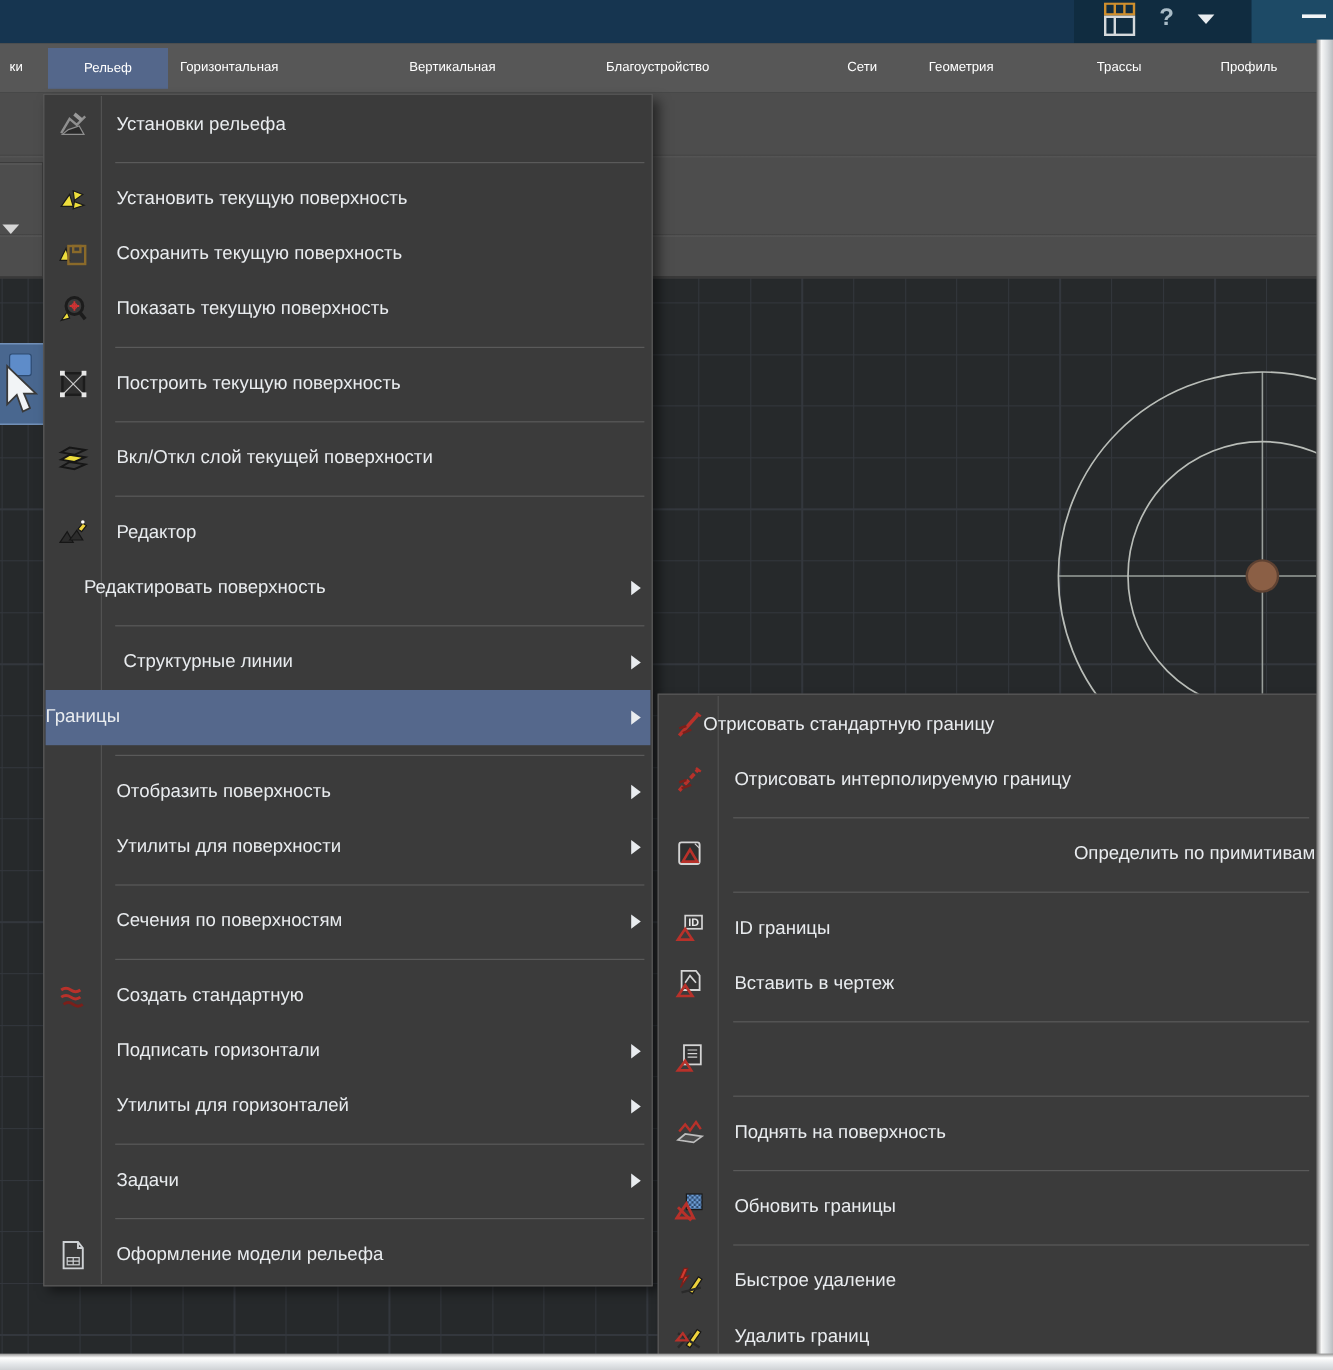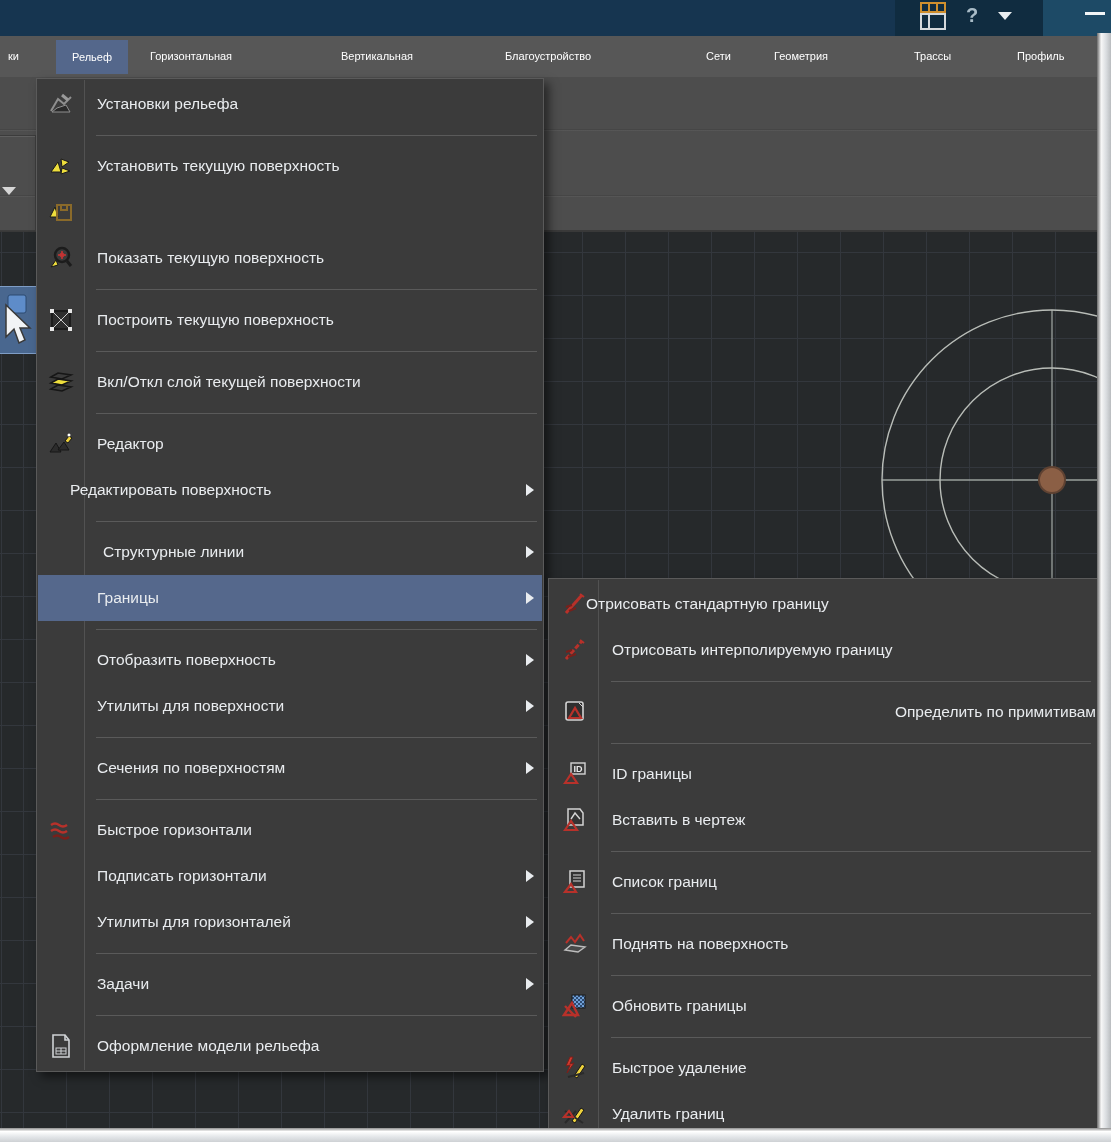--- a/index.html
+++ b/index.html
@@ -103,21 +103,21 @@
       <rect x="3" y="12" width="24" height="15" fill="none" stroke="#d5d9dc" stroke-width="2"></rect>
       <line x1="11" y1="12" x2="11" y2="27" stroke="#d5d9dc" stroke-width="2"></line>
     </svg>
     <div class="help-q">?</div>
     <div class="dd-caret"></div>
     <div class="minimize"></div>
   </div>
 
   <div class="menubar" id="menubar">
       <div class="mb-item" style="left: 8px;">ки</div>
-      <div class="mb-item active" style="left: 56px; width: 72px;">Рельеф</div>
+      <div class="mb-item active" style="left: 40px; width: 100px;">Рельеф</div>
       <div class="mb-item" style="left: 150px;">Горизонтальная</div>
       <div class="mb-item" style="left: 341px;">Вертикальная</div>
       <div class="mb-item" style="left: 505px;">Благоустройство</div>
       <div class="mb-item" style="left: 706px;">Сети</div>
       <div class="mb-item" style="left: 774px;">Геометрия</div>
       <div class="mb-item" style="left: 914px;">Трассы</div>
       <div class="mb-item" style="left: 1017px;">Профиль</div>
     </div>
 
   <div class="menu-panel" id="relief-menu">
@@ -128,20 +128,21 @@
           <path d="M4 21 L22 21 L18 14 L9 17 Z" fill="#2a2a2a" stroke="#8f8f8f"></path>
           <path d="M14 4 l6 5" stroke="#9a9a9a" stroke-width="3"></path>
         </svg></div>
       <div class="sep" style="top: 56px; left: 59px; right: 6px;"></div>
       <div class="mi" style="top: 64px; padding-left: 59px;"><span>Установить текущую поверхность</span></div>
       <div class="mi-icon" style="left: 11px; top: 74px;"><svg width="26" height="26" viewBox="0 0 26 26">
           <path d="M3 19 L10 9 L13 19 Z" fill="#eede3c" stroke="#1a1a1a"></path>
           <path d="M13 6 L21 9 L14 14 Z" fill="#eede3c" stroke="#1a1a1a"></path>
           <path d="M14 15 L22 18 L13 21 Z" fill="#eede3c" stroke="#1a1a1a"></path>
         </svg></div>
+      <div class="mi" style="top: 110px; padding-left: 59px;"><span>Сохранить текущую поверхность</span></div>
       <div class="mi-icon" style="left: 11px; top: 120px;"><svg width="26" height="26" viewBox="0 0 26 26">
           <path d="M2 18 L7 8 L10 18 Z" fill="#eede3c" stroke="#1a1a1a"></path>
           <rect x="9" y="6" width="14" height="15" fill="none" stroke="#8a6a2a" stroke-width="2"></rect>
           <rect x="13" y="6" width="6" height="5" fill="none" stroke="#8a6a2a" stroke-width="2"></rect>
         </svg></div>
       <div class="mi" style="top: 156px; padding-left: 59px;"><span>Показать текущую поверхность</span></div>
       <div class="mi-icon" style="left: 11px; top: 166px;"><svg width="26" height="26" viewBox="0 0 26 26">
           <circle cx="14" cy="10" r="7" fill="none" stroke="#1c1c1c" stroke-width="2.5"></circle>
           <path d="M14 6 v8 M10 10 h8" stroke="#c33" stroke-width="1.5"></path>
           <circle cx="14" cy="10" r="2" fill="none" stroke="#c33"></circle>
@@ -169,28 +170,28 @@
       <div class="mi" style="top: 342px; padding-left: 59px;"><span>Редактор</span></div>
       <div class="mi-icon" style="left: 11px; top: 352px;"><svg width="26" height="26" viewBox="0 0 26 26">
           <path d="M2 21 L8 12 L13 21 Z" fill="#2c2c2c" stroke="#161616"></path>
           <path d="M10 19 L16 11 L21 19 Z" fill="#2c2c2c" stroke="#161616"></path>
           <path d="M17 10 l4 -5 3 2 -4 5 Z" fill="#eed23c" stroke="#161616"></path>
           <circle cx="21" cy="4" r="1.5" fill="#fff"></circle>
         </svg></div>
       <div class="mi" style="top: 388px; padding-left: 32px;"><span>Редактировать поверхность</span><span class="arrow"></span></div>
       <div class="sep" style="top: 442px; left: 59px; right: 6px;"></div>
       <div class="mi" style="top: 450px; padding-left: 65px;"><span>Структурные линии</span><span class="arrow"></span></div>
-      <div class="mi hl" style="top: 496px; padding-left: 59px;"><span>Границы</span><span class="arrow"></span></div>
+      <div class="mi hl" style="top: 496px; "><span>Границы</span><span class="arrow"></span></div>
       <div class="sep" style="top: 550px; left: 59px; right: 6px;"></div>
       <div class="mi" style="top: 558px; padding-left: 59px;"><span>Отобразить поверхность</span><span class="arrow"></span></div>
       <div class="mi" style="top: 604px; padding-left: 59px;"><span>Утилиты для поверхности</span><span class="arrow"></span></div>
       <div class="sep" style="top: 658px; left: 59px; right: 6px;"></div>
       <div class="mi" style="top: 666px; padding-left: 59px;"><span>Сечения по поверхностям</span><span class="arrow"></span></div>
       <div class="sep" style="top: 720px; left: 59px; right: 6px;"></div>
-      <div class="mi" style="top: 728px; padding-left: 59px;"><span>Быстрое горизонтали</span></div>
+      <div class="mi" style="top: 728px; padding-left: 59px;"><span>Создать стандартную</span></div>
       <div class="mi-icon" style="left: 11px; top: 738px;"><svg width="26" height="26" viewBox="0 0 26 26">
           <path d="M3 8 q4 -3 8 0 t8 0" fill="none" stroke="#b8312a" stroke-width="2.4"></path>
           <path d="M3 14 q4 -3 8 0 t8 0" fill="none" stroke="#b8312a" stroke-width="2.4"></path>
           <path d="M5 20 q4 -3 8 0 t8 0" fill="none" stroke="#7a1f1a" stroke-width="2.4"></path>
         </svg></div>
       <div class="mi" style="top: 774px; padding-left: 59px;"><span>Подписать горизонтали</span><span class="arrow"></span></div>
       <div class="mi" style="top: 820px; padding-left: 59px;"><span>Утилиты для горизонталей</span><span class="arrow"></span></div>
       <div class="sep" style="top: 874px; left: 59px; right: 6px;"></div>
       <div class="mi" style="top: 882px; padding-left: 59px;"><span>Задачи</span><span class="arrow"></span></div>
       <div class="sep" style="top: 936px; left: 59px; right: 6px;"></div>
@@ -231,21 +232,20 @@
           <text x="16" y="11" font-size="9" fill="#e8e8e8" text-anchor="middle" font-family="Liberation Sans,sans-serif" font-weight="bold">ID</text>
           <path d="M3 22 L9 13 L15 22 Z" fill="none" stroke="#b8312a" stroke-width="2.2"></path>
         </svg></div>
       <div class="mi" style="top: 218px; padding-left: 62px;"><span>Вставить в чертеж</span></div>
       <div class="mi-icon" style="left: 13px; top: 228px;"><svg width="26" height="26" viewBox="0 0 26 26">
           <path d="M6 2 L18 2 L21 6 L21 18 L6 18 Z" fill="#333" stroke="#d4d4d4" stroke-width="1.5"></path>
           <path d="M3 23 L9 14 L15 23 Z" fill="none" stroke="#b8312a" stroke-width="2.2"></path>
           <path d="M9 12 L13 6 L18 12" fill="none" stroke="#d4d4d4" stroke-width="1.4"></path>
         </svg></div>
       <div class="sep" style="top: 272px; left: 62px; right: 6px;"></div>
-      <div class="mi" style="top: 280px; padding-left: 62px;"><span>Список границ</span></div>
       <div class="mi-icon" style="left: 13px; top: 290px;"><svg width="26" height="26" viewBox="0 0 26 26">
           <rect x="8" y="2" width="14" height="16" fill="#333" stroke="#d4d4d4" stroke-width="1.5"></rect>
           <line x1="11" y1="6" x2="19" y2="6" stroke="#d4d4d4"></line>
           <line x1="11" y1="9" x2="19" y2="9" stroke="#d4d4d4"></line>
           <line x1="11" y1="12" x2="19" y2="12" stroke="#d4d4d4"></line>
           <path d="M3 23 L9 15 L14 23 Z" fill="none" stroke="#b8312a" stroke-width="2.2"></path>
         </svg></div>
       <div class="sep" style="top: 334px; left: 62px; right: 6px;"></div>
       <div class="mi" style="top: 342px; padding-left: 62px;"><span>Поднять на поверхность</span></div>
       <div class="mi-icon" style="left: 13px; top: 352px;"><svg width="26" height="26" viewBox="0 0 26 26">

